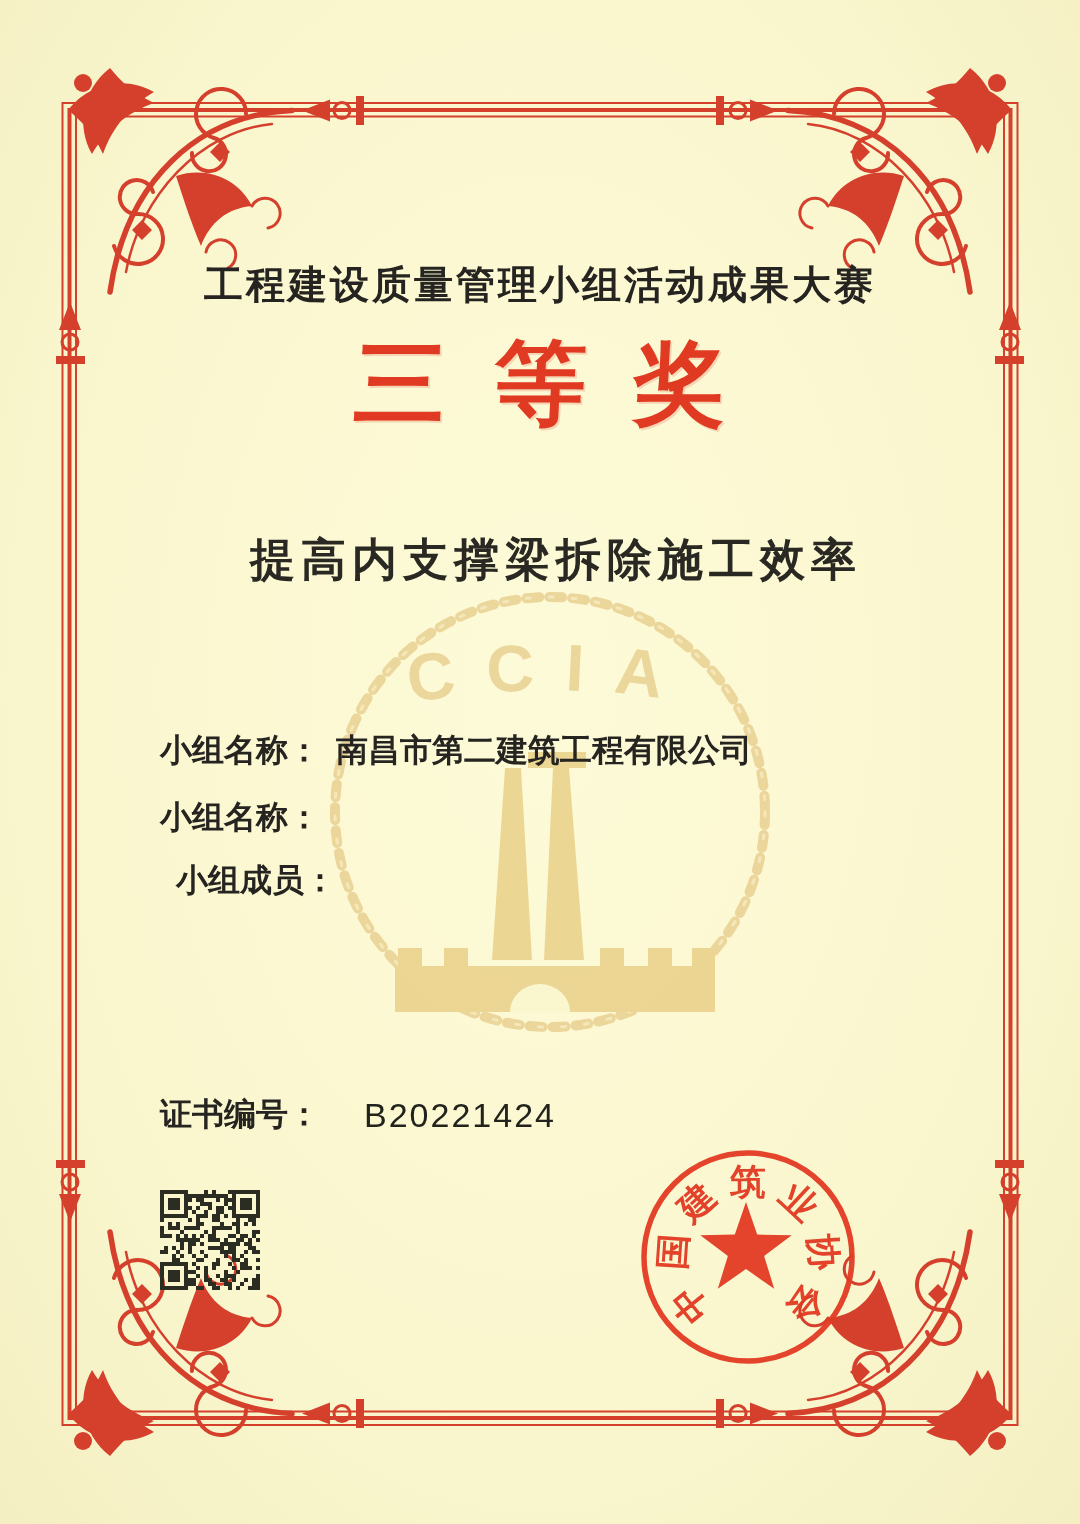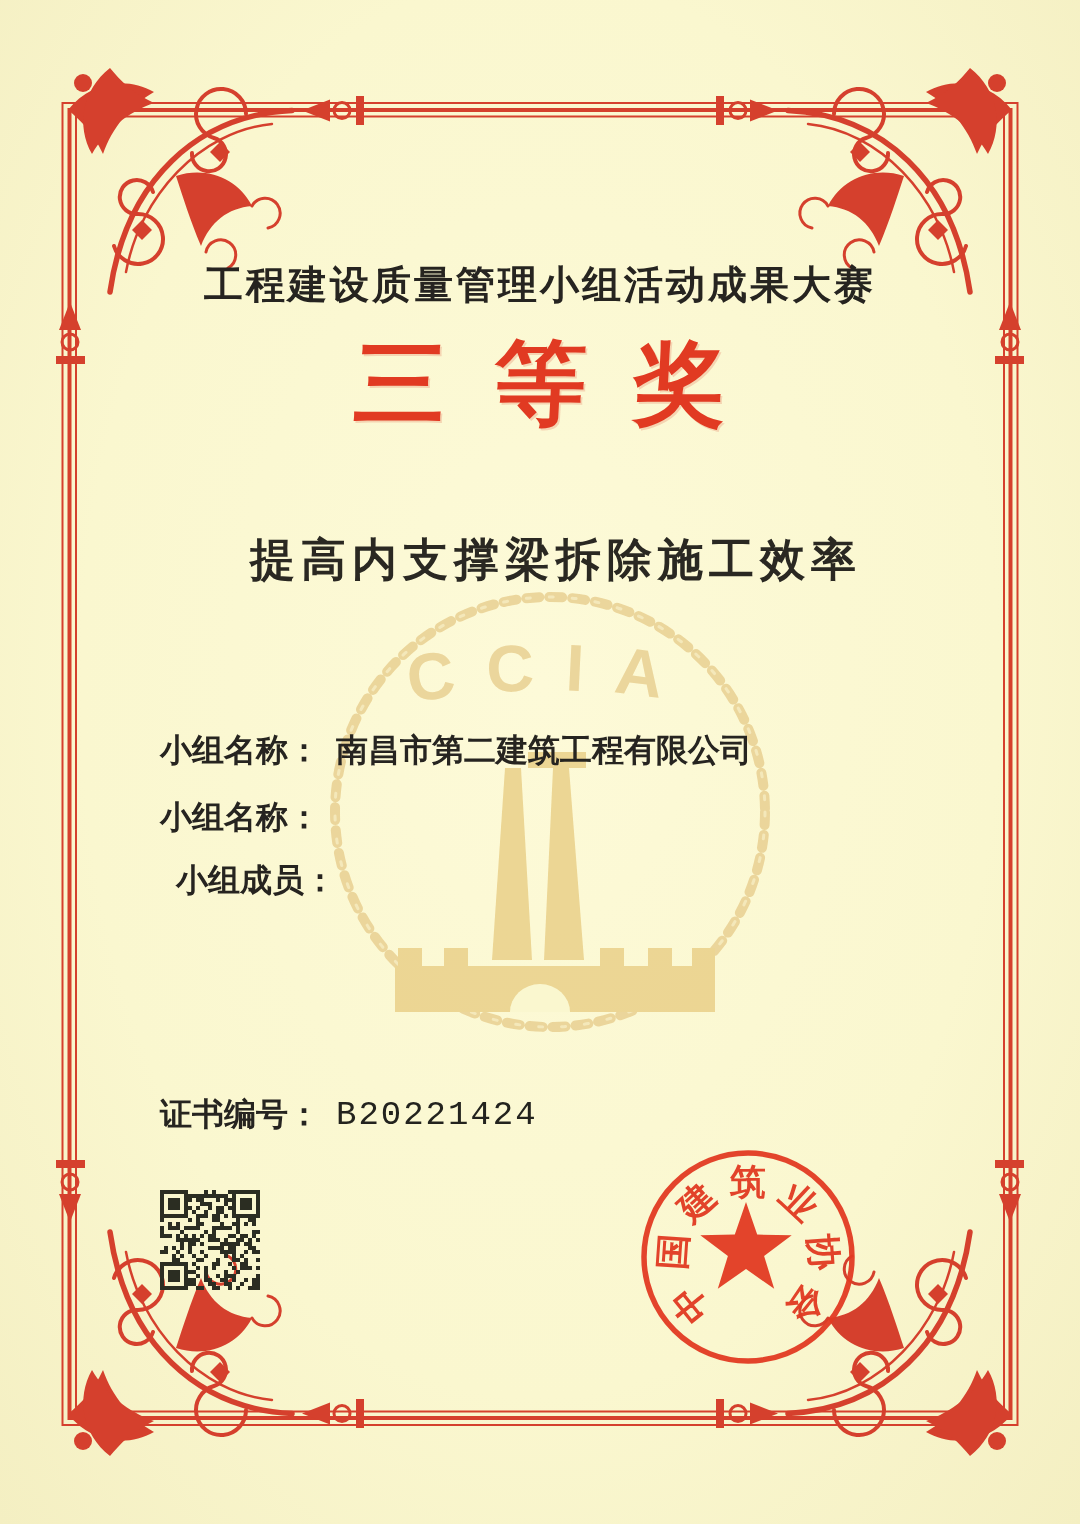--- a/index.html
+++ b/index.html
@@ -41,24 +41,24 @@
   .field-row{
     left:160px;display:flex;align-items:flex-start;
     font-size:32px;font-weight:700;color:var(--ink);
     font-family:"Liberation Sans",sans-serif;line-height:1.1;
   }
   .field-row .label{min-width:176px;flex:0 0 auto;}
   .row-unit{top:733px;}
   .row-team{top:800px;align-items:center;}
   .row-members{top:863px;text-align:right;}
   .members-lines div{margin-bottom:26px;}
-  .row-certno{top:1097px;}
+  .row-certno{top:1097px;gap:28px;}
   .row-certno .label{min-width:176px;}
   .certno-value{
-    font-family:Liberation Mono, monospace;
+    font-family:Liberation Sans, sans-serif;
     font-weight:500;font-size:34px;letter-spacing:2px;color:#23231e;
   }
   .date-line{
     left:634px;top:1301px;width:240px;text-align:center;z-index:6;
     font-size:41px;font-weight:600;letter-spacing:5px;color:#2e2d27;
     font-family:"Liberation Sans",sans-serif;
   }
   .qr{position:absolute;left:160px;top:1190px;width:100px;height:100px;z-index:3;}
 </style>
 </head>

